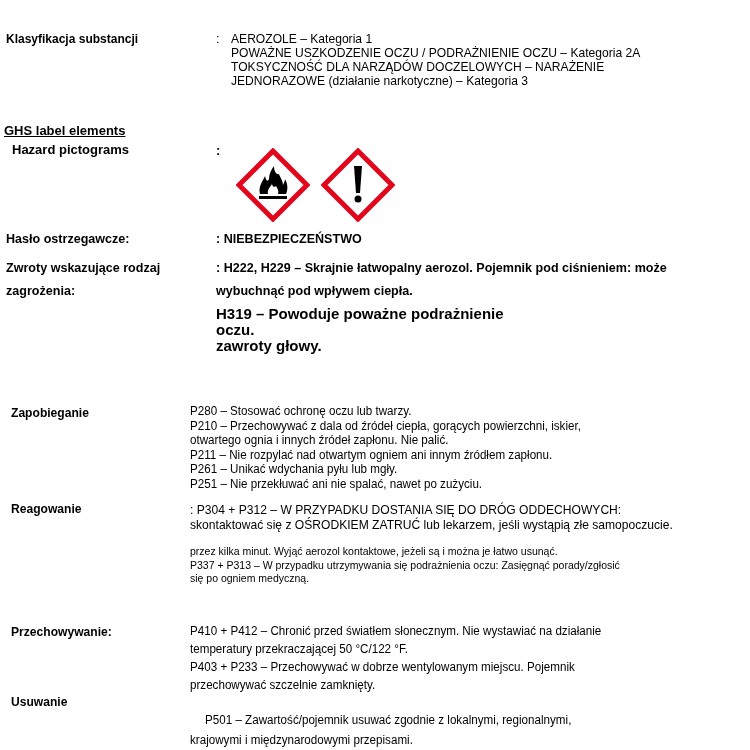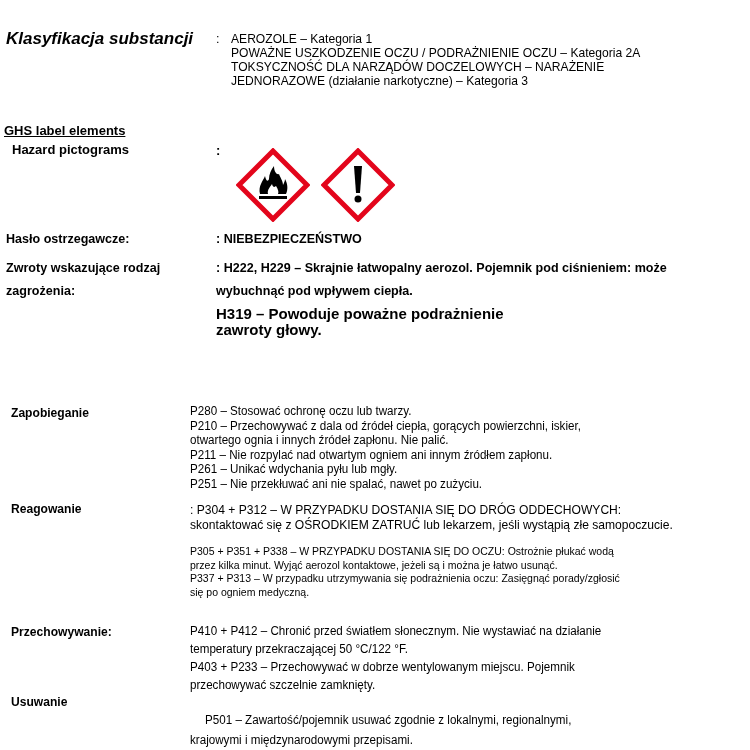--- a/index.html
+++ b/index.html
@@ -9,21 +9,21 @@
   .lbl { font-weight: bold; font-size: 13px; line-height: 16px; }
   .txt { font-size: 12.5px; line-height: 14px; }
   .narrow { font-size: 12px; line-height: 14.5px; transform: scaleX(0.93); transform-origin: left top; white-space: nowrap; }
   .b13 { font-weight: bold; font-size: 13px; }
   .u { text-decoration: underline; text-align: center; }
   .line { display: block; white-space: nowrap; }
 </style>
 </head>
 <body>
 
-<div class="abs lbl" style="left:6px; top:31px; font-size:17px;font-style:italic;">
+<div class="abs lbl" style="left:6px; top:31px; font-size:12px;">
   <span class="line">Klasyfikacja substancji</span>
 </div>
 <div class="abs txt" style="left:216px; top:32px;">:</div>
 <div class="abs narrow" style="left:231px; top:32px; font-size:13px; line-height:14px;">
   <span class="line">AEROZOLE – Kategoria 1</span>
   <span class="line">POWAŻNE USZKODZENIE OCZU / PODRAŻNIENIE OCZU – Kategoria 2A</span>
   <span class="line">TOKSYCZNOŚĆ DLA NARZĄDÓW DOCZELOWYCH – NARAŻENIE</span>
   <span class="line">JEDNORAZOWE (działanie narkotyczne) – Kategoria 3</span>
 </div>
 
@@ -53,40 +53,40 @@
 <div class="abs narrow b13" style="left:6px; top:256px; font-size:13.5px; line-height:23px;">
   <span class="line">Zwroty wskazujące rodzaj</span>
   <span class="line">zagrożenia:</span>
 </div>
 <div class="abs narrow b13" style="left:216px; top:256px; font-size:13.5px; line-height:23px;">
   <span class="line">: H222, H229 – Skrajnie łatwopalny aerozol. Pojemnik pod ciśnieniem: może</span>
   <span class="line">wybuchnąć pod wpływem ciepła.</span>
 </div>
 <div class="abs b13" style="left:216px; top:306px; font-size:15px; line-height:16px;">
   <span class="line">H319 – Powoduje poważne podrażnienie</span>
+  <span class="line">oczu.</span>
   <span class="line">zawroty głowy.</span>
 </div>
 
 <div class="abs narrow b13" style="left:11px; top:406px; font-size:13px;">Zapobieganie</div>
 <div class="abs narrow" style="left:190px; top:404px; font-size:12.5px; line-height:14.5px;">
   <span class="line">P280 – Stosować ochronę oczu lub twarzy.</span>
   <span class="line">P210 – Przechowywać z dala od źródeł ciepła, gorących powierzchni, iskier,</span>
   <span class="line">otwartego ognia i innych źródeł zapłonu. Nie palić.</span>
   <span class="line">P211 – Nie rozpylać nad otwartym ogniem ani innym źródłem zapłonu.</span>
   <span class="line">P261 – Unikać wdychania pyłu lub mgły.</span>
   <span class="line">P251 – Nie przekłuwać ani nie spalać, nawet po zużyciu.</span>
 </div>
 
 <div class="abs narrow b13" style="left:11px; top:502px; font-size:13px;">Reagowanie</div>
 <div class="abs narrow" style="left:190px; top:502px; font-size:13px; line-height:15px;">
   <span class="line">: P304 + P312 – W PRZYPADKU DOSTANIA SIĘ DO DRÓG ODDECHOWYCH:</span>
   <span class="line">skontaktować się z OŚRODKIEM ZATRUĆ lub lekarzem, jeśli wystąpią złe samopoczucie.</span>
 </div>
 <div class="abs" style="left:190px; top:545px; font-size:10.5px; line-height:13.5px; white-space:nowrap;">
-  <span class="line">P305 + P351 + P338 – W PRZYPADKU DOSTANIA SIĘ DO OCZU: Ostrożnie płukać wodą</span>
   <span class="line">przez kilka minut. Wyjąć aerozol kontaktowe, jeżeli są i można je łatwo usunąć.</span>
   <span class="line">P337 + P313 – W przypadku utrzymywania się podrażnienia oczu: Zasięgnąć porady/zgłosić</span>
   <span class="line">się po ogniem medyczną.</span>
 </div>
 
 <div class="abs narrow b13" style="left:11px; top:625px; font-size:13px;">Przechowywanie:</div>
 <div class="abs narrow" style="left:190px; top:622px; font-size:12.5px; line-height:18px;">
   <span class="line">P410 + P412 – Chronić przed światłem słonecznym. Nie wystawiać na działanie</span>
   <span class="line">temperatury przekraczającej 50 °C/122 °F.</span>
   <span class="line">P403 + P233 – Przechowywać w dobrze wentylowanym miejscu. Pojemnik</span>

